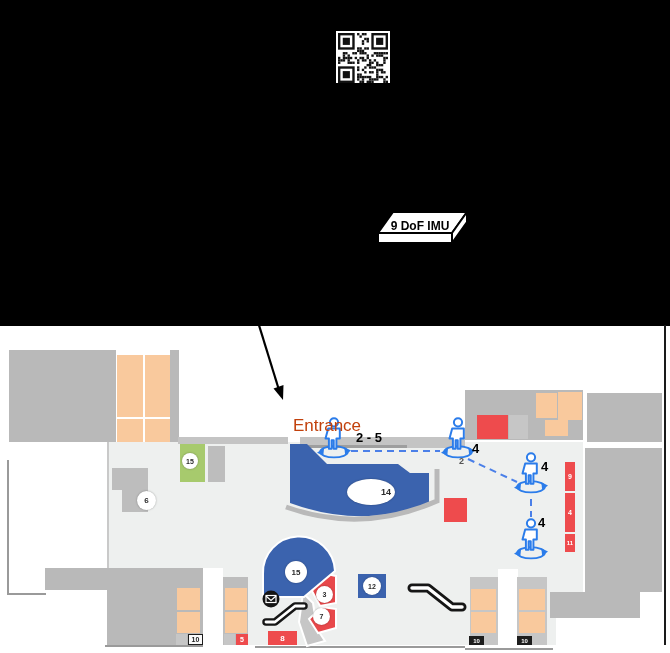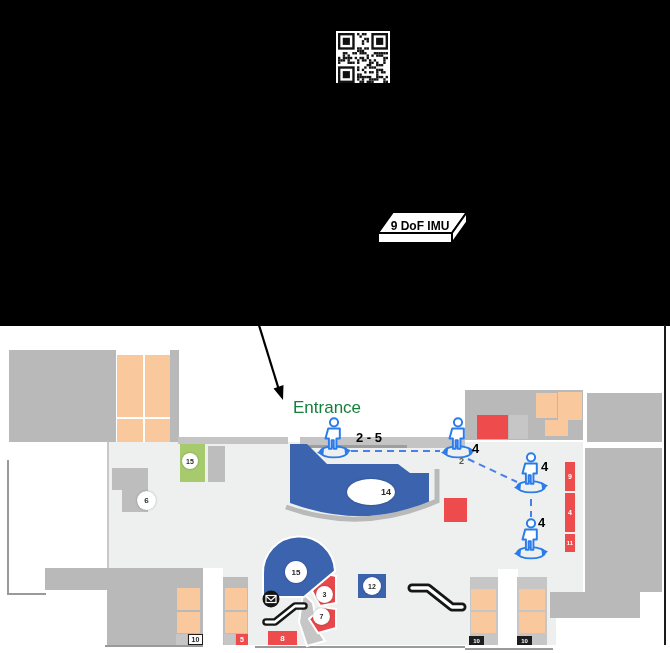--- a/index.html
+++ b/index.html
@@ -277,21 +277,21 @@
       <path d="M468,459 L517,482"></path>
       <path d="M531,499 V517"></path>
     </g>
 
     <use href="#person" x="317" y="416" width="34" height="43"></use>
     <use href="#person" x="441" y="416" width="34" height="43"></use>
     <use href="#person" x="514" y="451" width="34" height="43"></use>
     <use href="#person" x="514" y="517" width="34" height="43"></use>
   </svg>
 
-  <div class="a" style="left:293px;top:398px;font-size:17px;color:#15803d;">Entrance</div>
+  <div class="a" style="left:293px;top:416px;font-size:17px;color:#c2410c;">Entrance</div>
   <div class="a plab" style="left:356px;top:430px;">2 - 5</div>
   <div class="a plab" style="left:472px;top:441px;">4</div>
   <div class="a plab" style="left:541px;top:459px;">4</div>
   <div class="a plab" style="left:538px;top:515px;">4</div>
   <div class="a" style="left:459px;top:456px;font-size:9px;font-weight:700;color:#555;">2</div>
 
   <div class="a nc" style="left:182px;top:453px;width:16px;height:16px;font-size:7px;">15</div>
   <div class="a nc" style="left:137px;top:491px;width:19px;height:19px;font-size:8px;">6</div>
   <div class="a nc" style="left:347px;top:479px;width:18px;height:26px;font-size:9px;padding-left:30px;">14</div>
   <div class="a nc" style="left:285px;top:561px;width:22px;height:22px;font-size:8px;">15</div>

